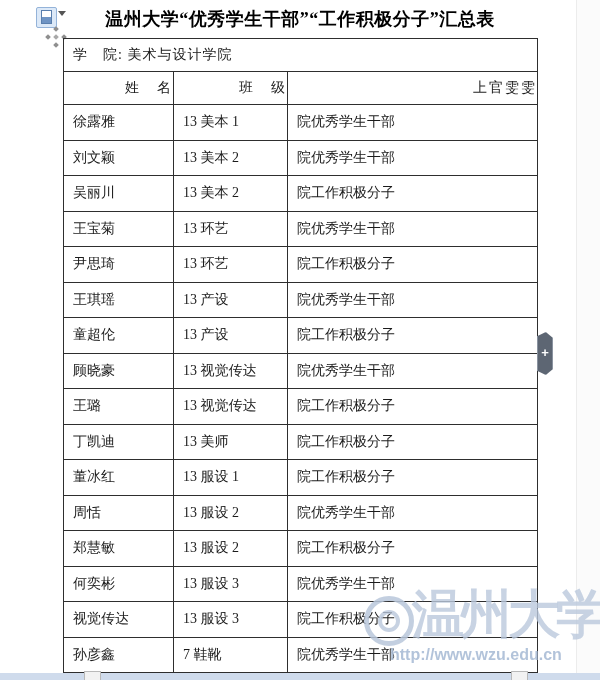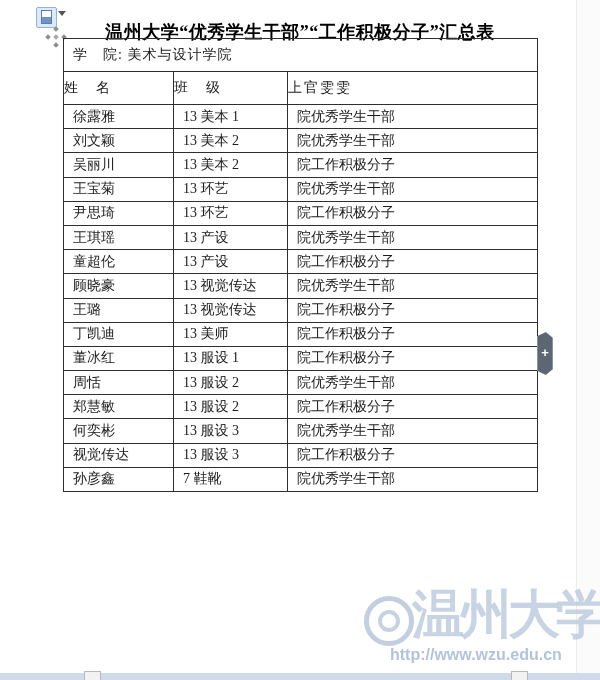--- a/index.html
+++ b/index.html
@@ -6,47 +6,47 @@
   body{
     width:600px;height:680px;position:relative;overflow:hidden;
     background:#ffffff;
     font-family:"Liberation Serif","DejaVu Serif",serif;
   }
   
   .right-margin{position:absolute;top:0;left:576px;width:24px;height:680px;
     background:#fbfbfb;border-left:1px solid #ececec;}
   
   .doc-title{position:absolute;top:7px;left:0;width:600px;text-align:center;
-    font-size:18px;font-weight:bold;color:#000;letter-spacing:0.5px;margin-top:13px;}
+    font-size:18px;font-weight:bold;color:#000;letter-spacing:0.5px;}
   
   .paste-box{position:absolute;left:36px;top:7px;width:19px;height:19px;
     background:#dce9f8;border:1px solid #94b3d9;border-radius:2px;}
   .paste-page{position:absolute;left:4px;top:2px;width:9px;height:12px;
     background:#fff;border:1px solid #5a7fae;}
   .paste-page::after{content:"";position:absolute;left:0;bottom:0;width:9px;height:6px;
     background:#6f94c4;}
   .paste-arrow{position:absolute;left:58px;top:11px;width:0;height:0;
     border-left:4px solid transparent;border-right:4px solid transparent;
     border-top:5px solid #555;}
   
   .move-handle{position:absolute;left:46px;top:27px;width:20px;height:20px;}
   .move-handle i{position:absolute;width:4px;height:4px;background:#8f8f8f;
     transform:rotate(45deg);}
   .move-handle i:nth-child(1){left:8px;top:0;}
   .move-handle i:nth-child(2){left:0;top:8px;}
   .move-handle i:nth-child(3){left:8px;top:8px;background:#a9a9a9;}
   .move-handle i:nth-child(4){left:16px;top:8px;}
   .move-handle i:nth-child(5){left:8px;top:16px;}
   
-  table.doc{position:absolute;left:63px;top:38px;width:474px;height:454px;
+  table.doc{position:absolute;left:63px;top:38px;width:474px;height:635px;
     border-collapse:collapse;table-layout:fixed;background:transparent;}
   table.doc td{border:1px solid #2e2e2e;font-size:14px;color:#1b1b1b;
     padding:0 2px 0 9px;white-space:nowrap;overflow:hidden;}
   td.college{height:32px;letter-spacing:1px;}
-  tr.head td{height:32px;text-align:left;padding:0;letter-spacing:2px;}
+  tr.head td{height:32px;text-align:right;padding:0;letter-spacing:2px;}
   col.c1{width:110px;} col.c2{width:114px;} col.c3{width:250px;}
   
   .bottom-strip{position:absolute;left:0;top:673px;width:600px;height:7px;
     background:#cfdbec;}
   .tab-notch{position:absolute;top:671px;width:15px;height:8px;background:#f2f2f2;
     border:1px solid #b9b9b9;}
   .tab-notch.left{left:84px;} .tab-notch.right{left:511px;}
   
   .side-handle{position:absolute;left:537px;top:332px;width:14px;height:41px;
     background:#5d6673;border:1px solid #8a93a0;border-radius:3px;

